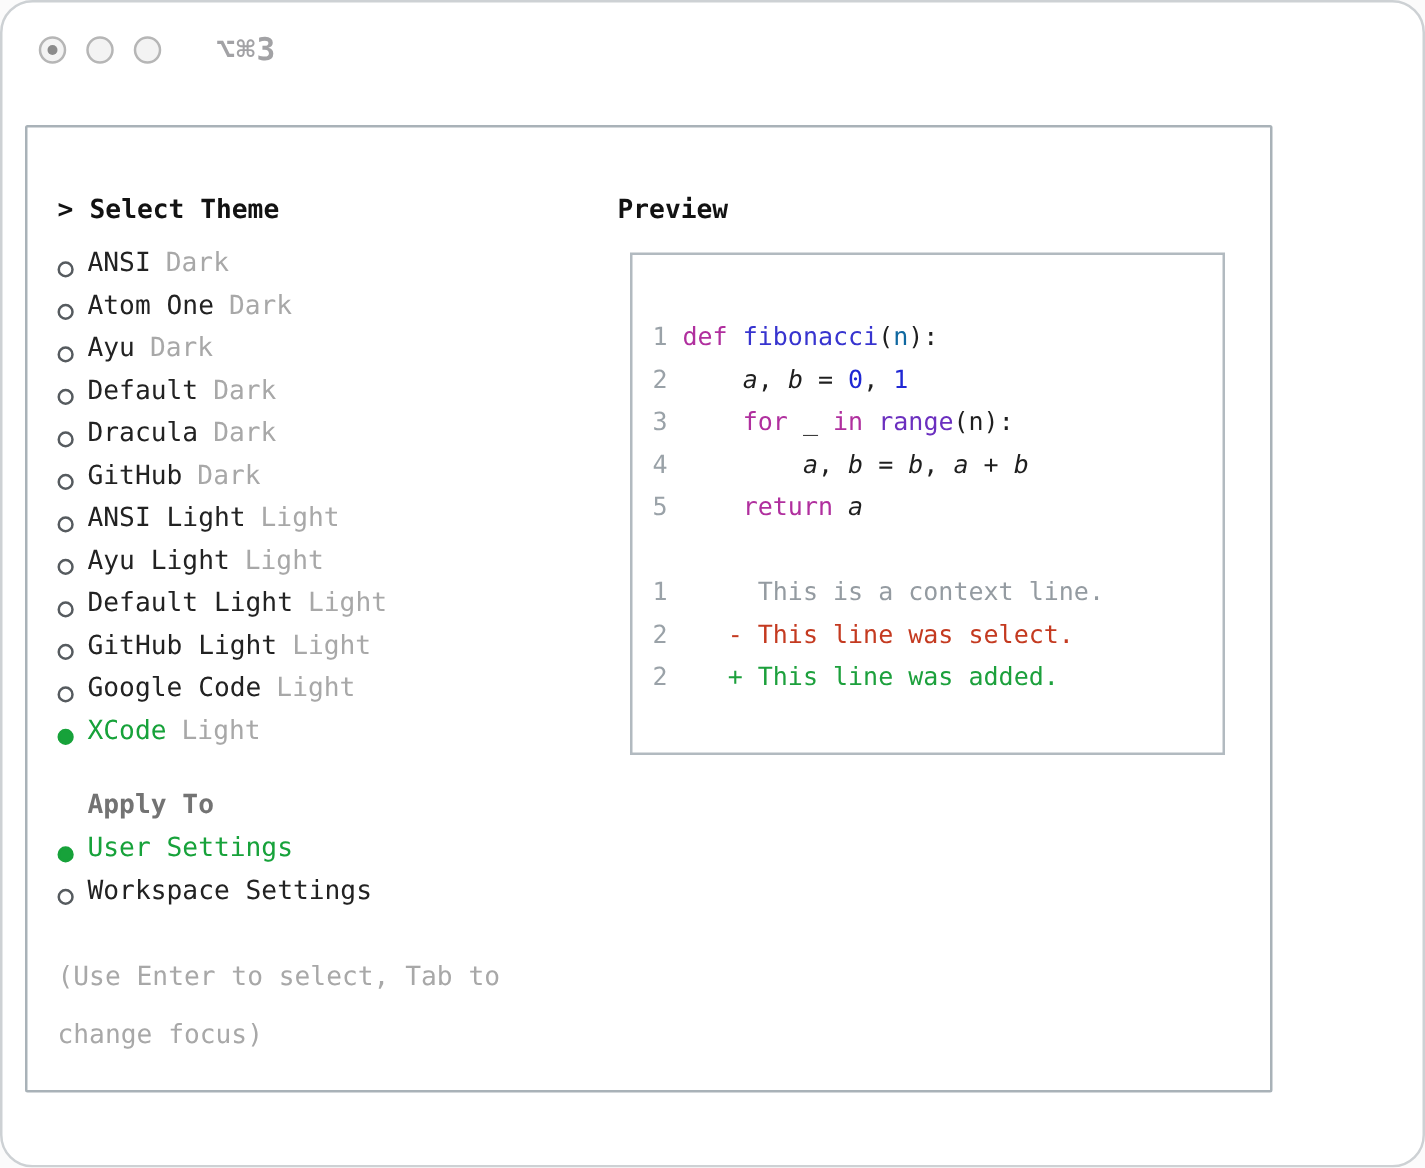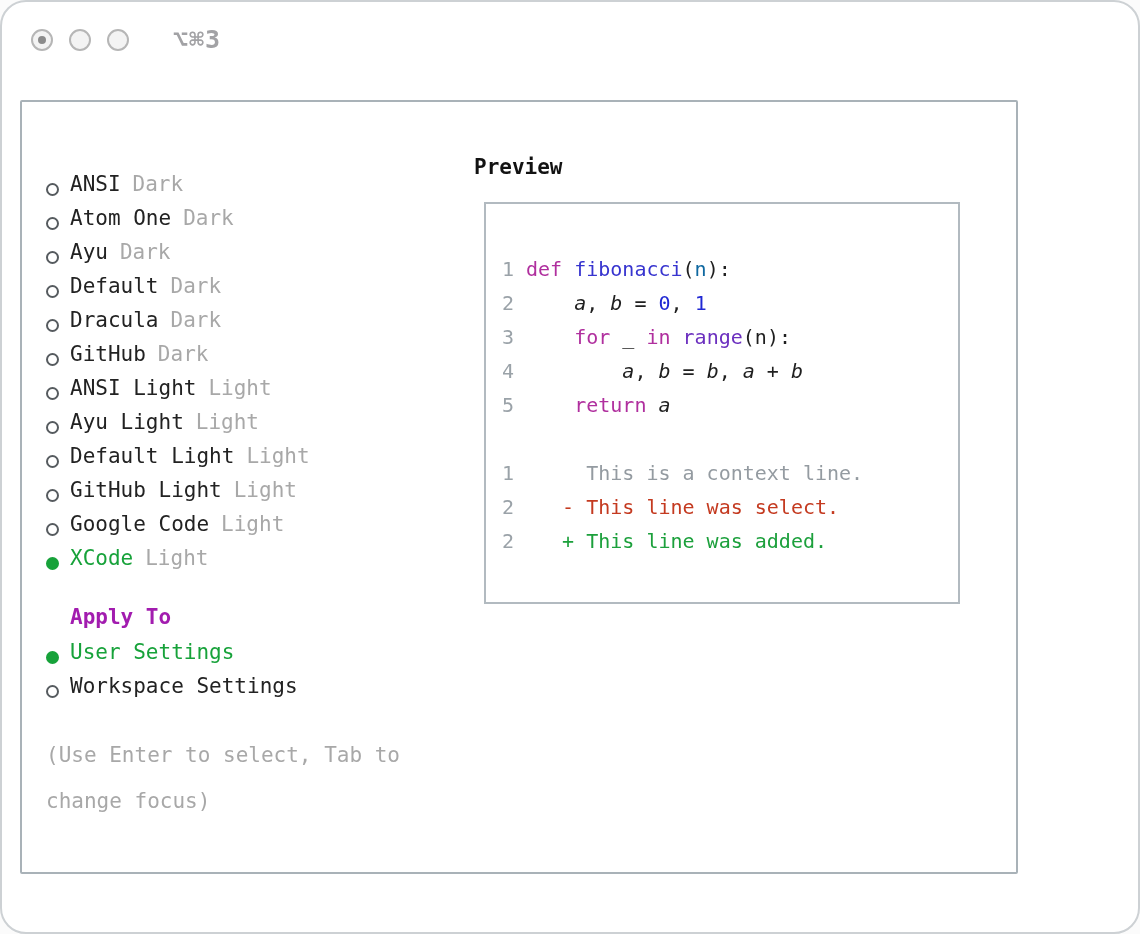--- a/index.html
+++ b/index.html
@@ -46,27 +46,27 @@
   .theme-item { height: 34px; display: flex; align-items: flex-end; font-size: 21px; color: #222222; }
   .radio {
     width: 13px; height: 13px; border-radius: 50%;
     border: 2px solid #565b5f; margin-right: 11px; flex: none;
   }
   .radio.on { background: var(--c-accent, #17a23a); border-color: var(--c-accent, #17a23a); }
   .t-name { margin-right: 12px; white-space: pre; }
   .t-variant { color: var(--c-muted, #a8a8a8); white-space: pre; }
   .theme-item.selected .t-name { color: var(--c-accent, #17a23a); }
 
-  .apply-title { font-size: 21px; line-height: 26px; font-weight: bold; color: #a21caf; margin: 34px 0 0 24px; }
+  .apply-title { font-size: 21px; line-height: 26px; font-weight: bold; color: #737373; margin: 34px 0 0 24px; }
   .apply-list { margin-top: 0; }
 
   .hint { margin-top: 34px; width: 420px; font-size: 21px; line-height: 46px; color: var(--c-muted, #a8a8a8); }
 
   
-  .right-col { position: absolute; left: 452px; top: 52px; }
+  .right-col { position: absolute; left: 472px; top: 52px; }
   .preview-box {
     margin: 22px 0 0 10px;
     width: 476px; height: 402px;
     border: 2px solid #b2bac0;
     background: #ffffff;
     padding: 48px 14px 0 16px;
     overflow: hidden;
   }
   .code-line { height: 34px; line-height: 34px; display: flex; font-size: 20px; white-space: pre; }
   .ln { color: var(--c-linenum, #9aa2a8); width: 12px; margin-right: 12px; text-align: right; flex: none; }
@@ -93,20 +93,23 @@
         <span class="dot"></span>
       </span>
     <span class="tl"></span>
     <span class="tl"></span>
     <span class="shortcut">⌥⌘3</span>
   </div>
 
   <div class="panel">
 
     <div class="left-col">
+      <div class="panel-title">
+        <span class="prefix">&gt;</span><span>Select Theme</span>
+      </div>
       <ul class="theme-list" id="theme-list">
           <li class="theme-item">
             <span class="radio"></span>
             <span class="t-name">ANSI</span>
             <span class="t-variant">Dark</span>
           </li>
           <li class="theme-item">
             <span class="radio"></span>
             <span class="t-name">Atom One</span>
             <span class="t-variant">Dark</span>

